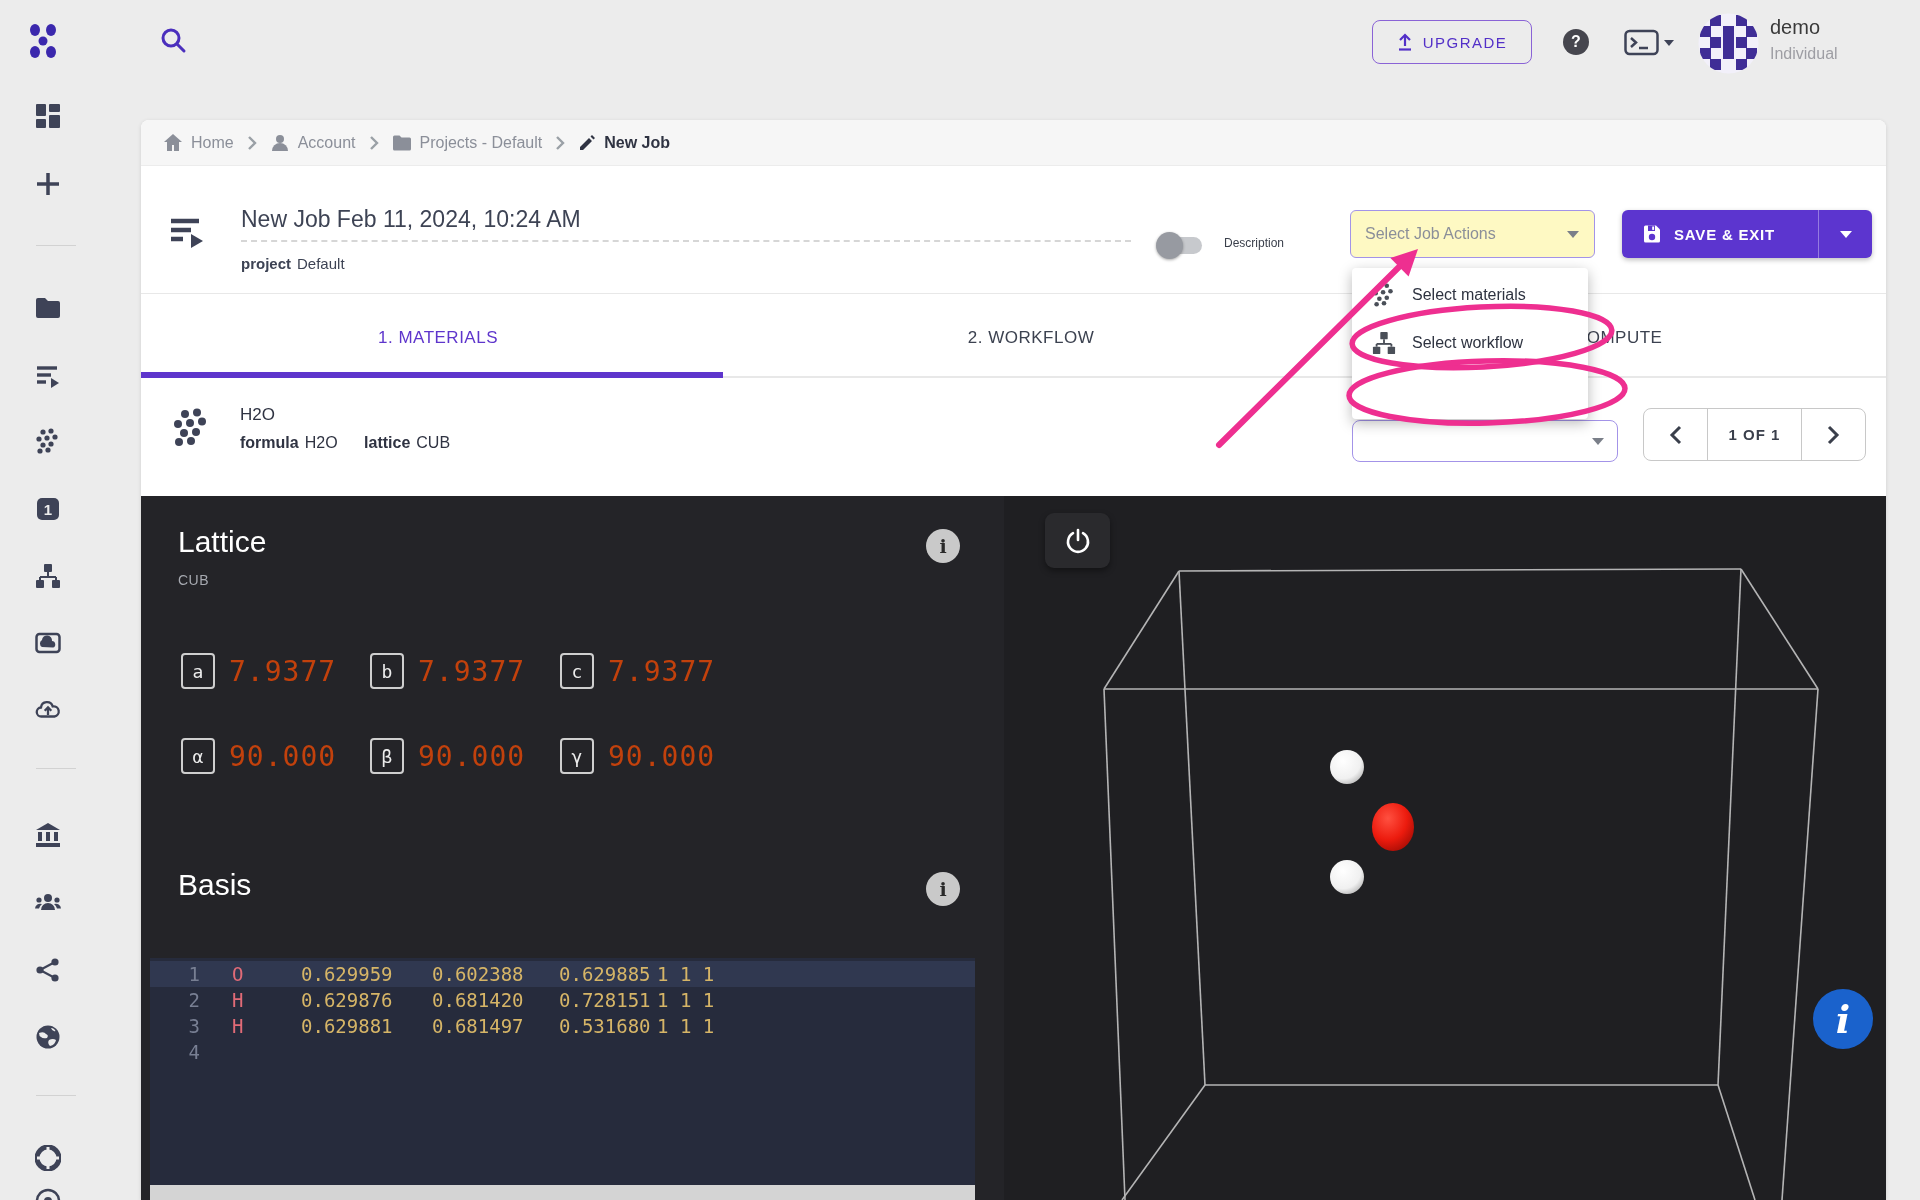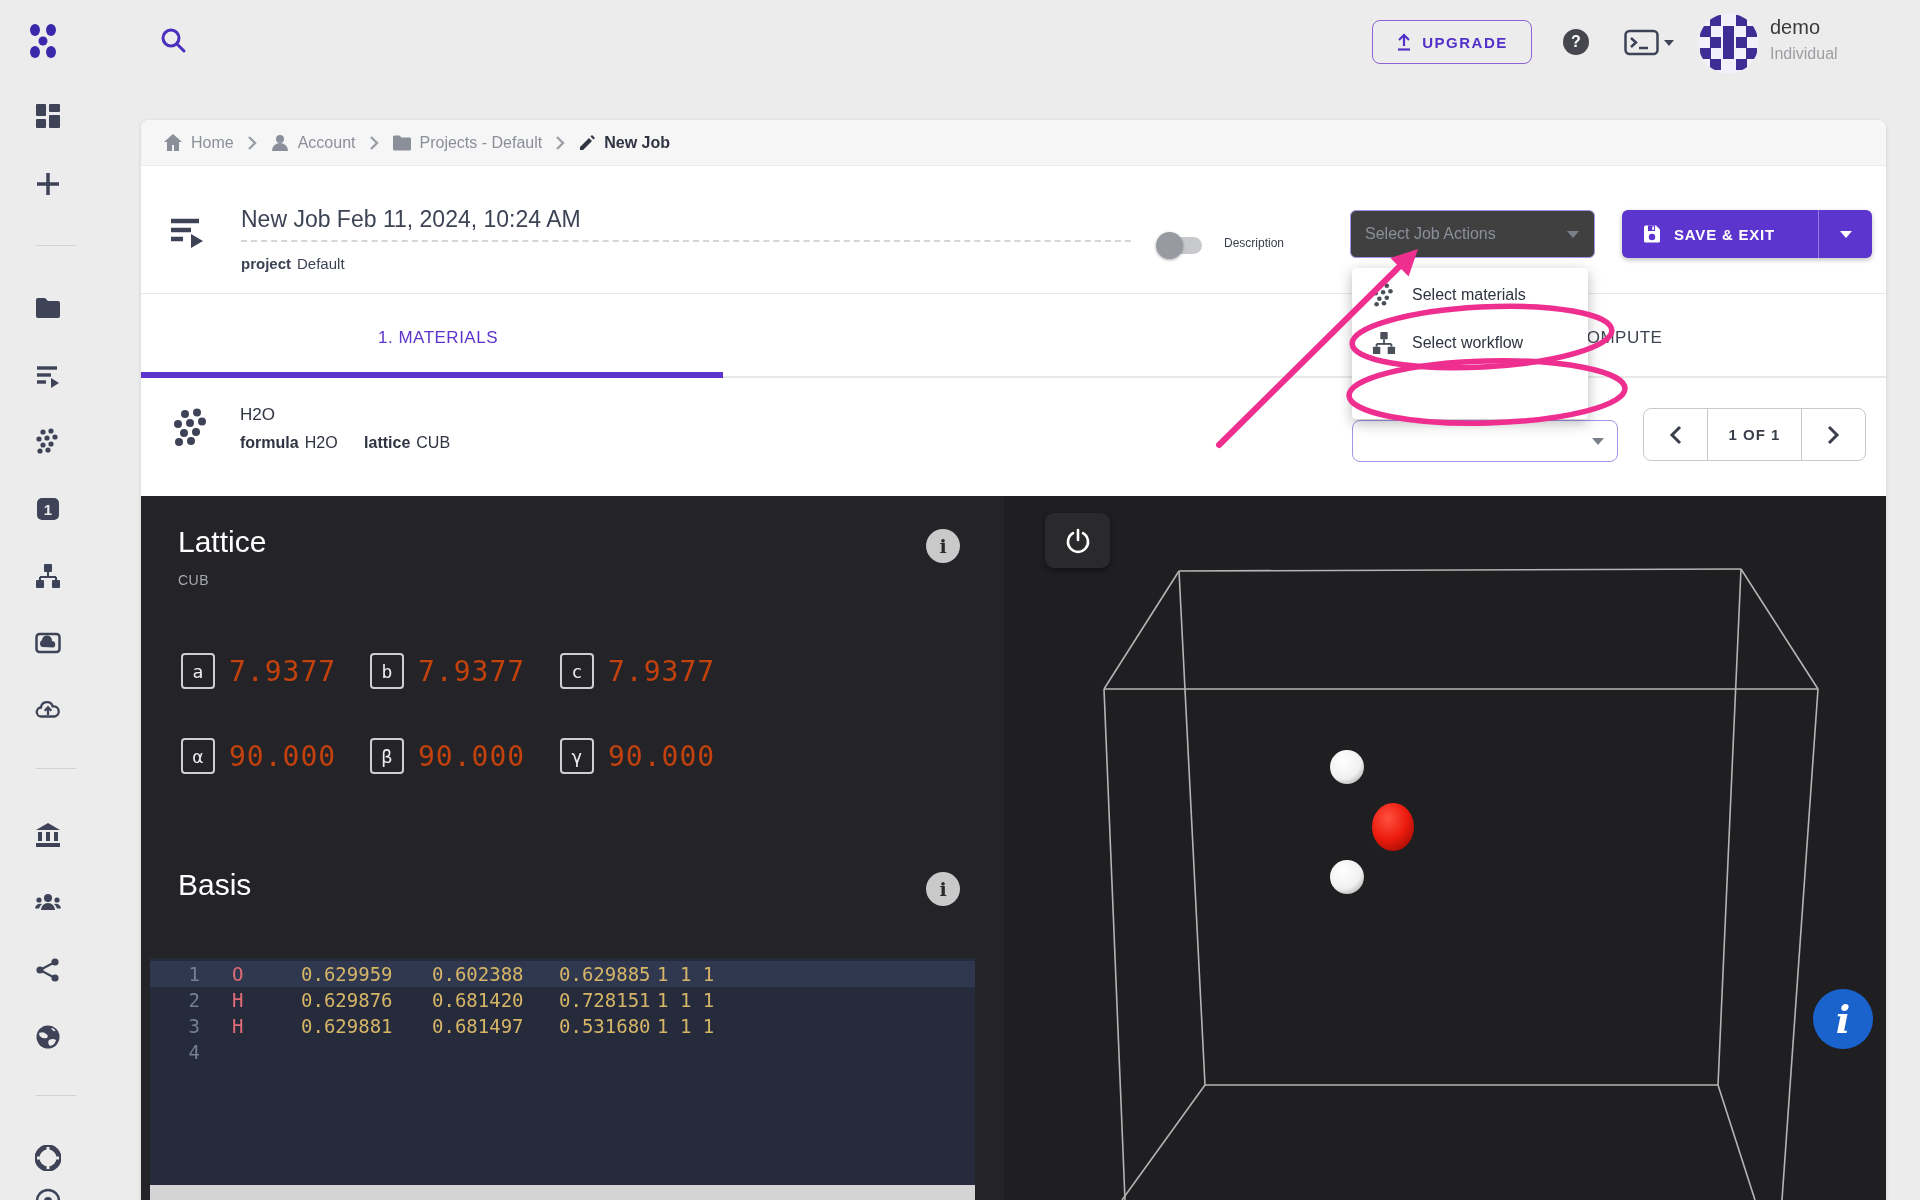--- a/index.html
+++ b/index.html
@@ -3,21 +3,21 @@
 <meta charset="utf-8">
 <style>
   * { margin:0; padding:0; box-sizing:border-box; }
   html,body { width:1920px; height:1200px; overflow:hidden; background:#ececec;
               font-family:"Liberation Sans", sans-serif; }
   .abs { position:absolute; }
   #stage { position:relative; width:1920px; height:1200px; }
 
   
   .upgrade-btn { left:1372px; top:20px; width:160px; height:44px; border:1.5px solid #8a63d6;
-    border-radius:8px; color:#5330c8; font-weight:bold; font-size:15px; letter-spacing:1.5px;
+    border-radius:8px; color:#5330c8; font-weight:normal; font-size:15px; letter-spacing:1.5px;
     display:flex; align-items:center; justify-content:center; gap:10px; background:transparent; cursor:pointer;}
   .help-circle { left:1563px; top:29px; width:26px; height:26px; border-radius:50%; background:#46464e;
     color:#fff; font-size:16px; font-weight:bold; display:flex; align-items:center; justify-content:center;}
   .user-name { left:1770px; top:16px; font-size:20px; color:#3a3a3a; }
   .user-type { left:1770px; top:45px; font-size:16px; color:#9e9ea4; }
 
   
   .side-ic { left:35px; width:26px; height:26px; cursor:pointer; }
   .side-div { left:36px; width:40px; height:1px; background:#d2d2d2; }
 
@@ -36,21 +36,21 @@
   .proj-line { left:241px; top:255px; font-size:15px; color:#3d4354; }
   .proj-line b { margin-right:6px; }
 
   
   .toggle-track { left:1158px; top:237px; width:44px; height:17px; border-radius:9px; background:#c7c9cd; cursor:pointer;}
   .toggle-knob { left:1156px; top:232px; width:27px; height:27px; border-radius:50%; background:#979aa1;
                  box-shadow:0 1px 3px rgba(0,0,0,.35); }
   .desc-label { left:1224px; top:236px; font-size:12px; color:#3a3f4b; }
 
   .actions-select { left:1350px; top:210px; width:245px; height:48px; border:1px solid #a393e8;
-    border-radius:6px; display:flex; align-items:center; padding:0 14px; gap:10px; background:#404040;
+    border-radius:6px; display:flex; align-items:center; padding:0 14px; gap:10px; background:#fef9c3;
     color:#8b8f99; font-size:16px; cursor:pointer; justify-content:space-between;}
   .save-btn { left:1622px; top:210px; width:250px; height:48px; background:#5c35cf; border-radius:6px;
     display:flex; align-items:center; color:#fff; font-weight:bold; font-size:15px;
     letter-spacing:.8px; cursor:pointer; box-shadow:0 2px 5px rgba(0,0,0,.25);gap:40px;}
   .save-main { display:flex; align-items:center; gap:12px; padding-left:20px; width:185px; }
   .save-caret { width:65px; height:100%; border-left:1px solid rgba(255,255,255,.35);
     display:flex; align-items:center; justify-content:center; }
 
   .hdr-divider { left:141px; top:293px; width:1745px; height:1px; background:#e8e8e8; }
 
@@ -358,20 +358,21 @@
     <div class="save-caret">
       <svg width="14" height="9" viewBox="0 0 14 9">
           <polygon points="1,1 13,1 7,8" fill="#ffffff"></polygon>
         </svg>
     </div>
   </div>
 
   <div class="abs hdr-divider"></div>
 
   <div class="abs tab active" style="left:288px;">1. MATERIALS</div>
+  <div class="abs tab" style="left:881px;">2. WORKFLOW</div>
   <div class="abs tab" style="left:1458px;">3. COMPUTE</div>
   <div class="abs tabs-border"></div>
   <div class="abs tab-indicator"></div>
 
   <svg class="abs" style="left:172px; top:408px" width="40" height="42" viewBox="0 0 40 42" fill="#3e4357">
     <circle cx="13" cy="6" r="4"></circle>
       <circle cx="25" cy="4.5" r="4"></circle>
     <circle cx="6" cy="16" r="4"></circle>
       <circle cx="18" cy="15" r="4"></circle>
       <circle cx="30" cy="13.5" r="4"></circle>

